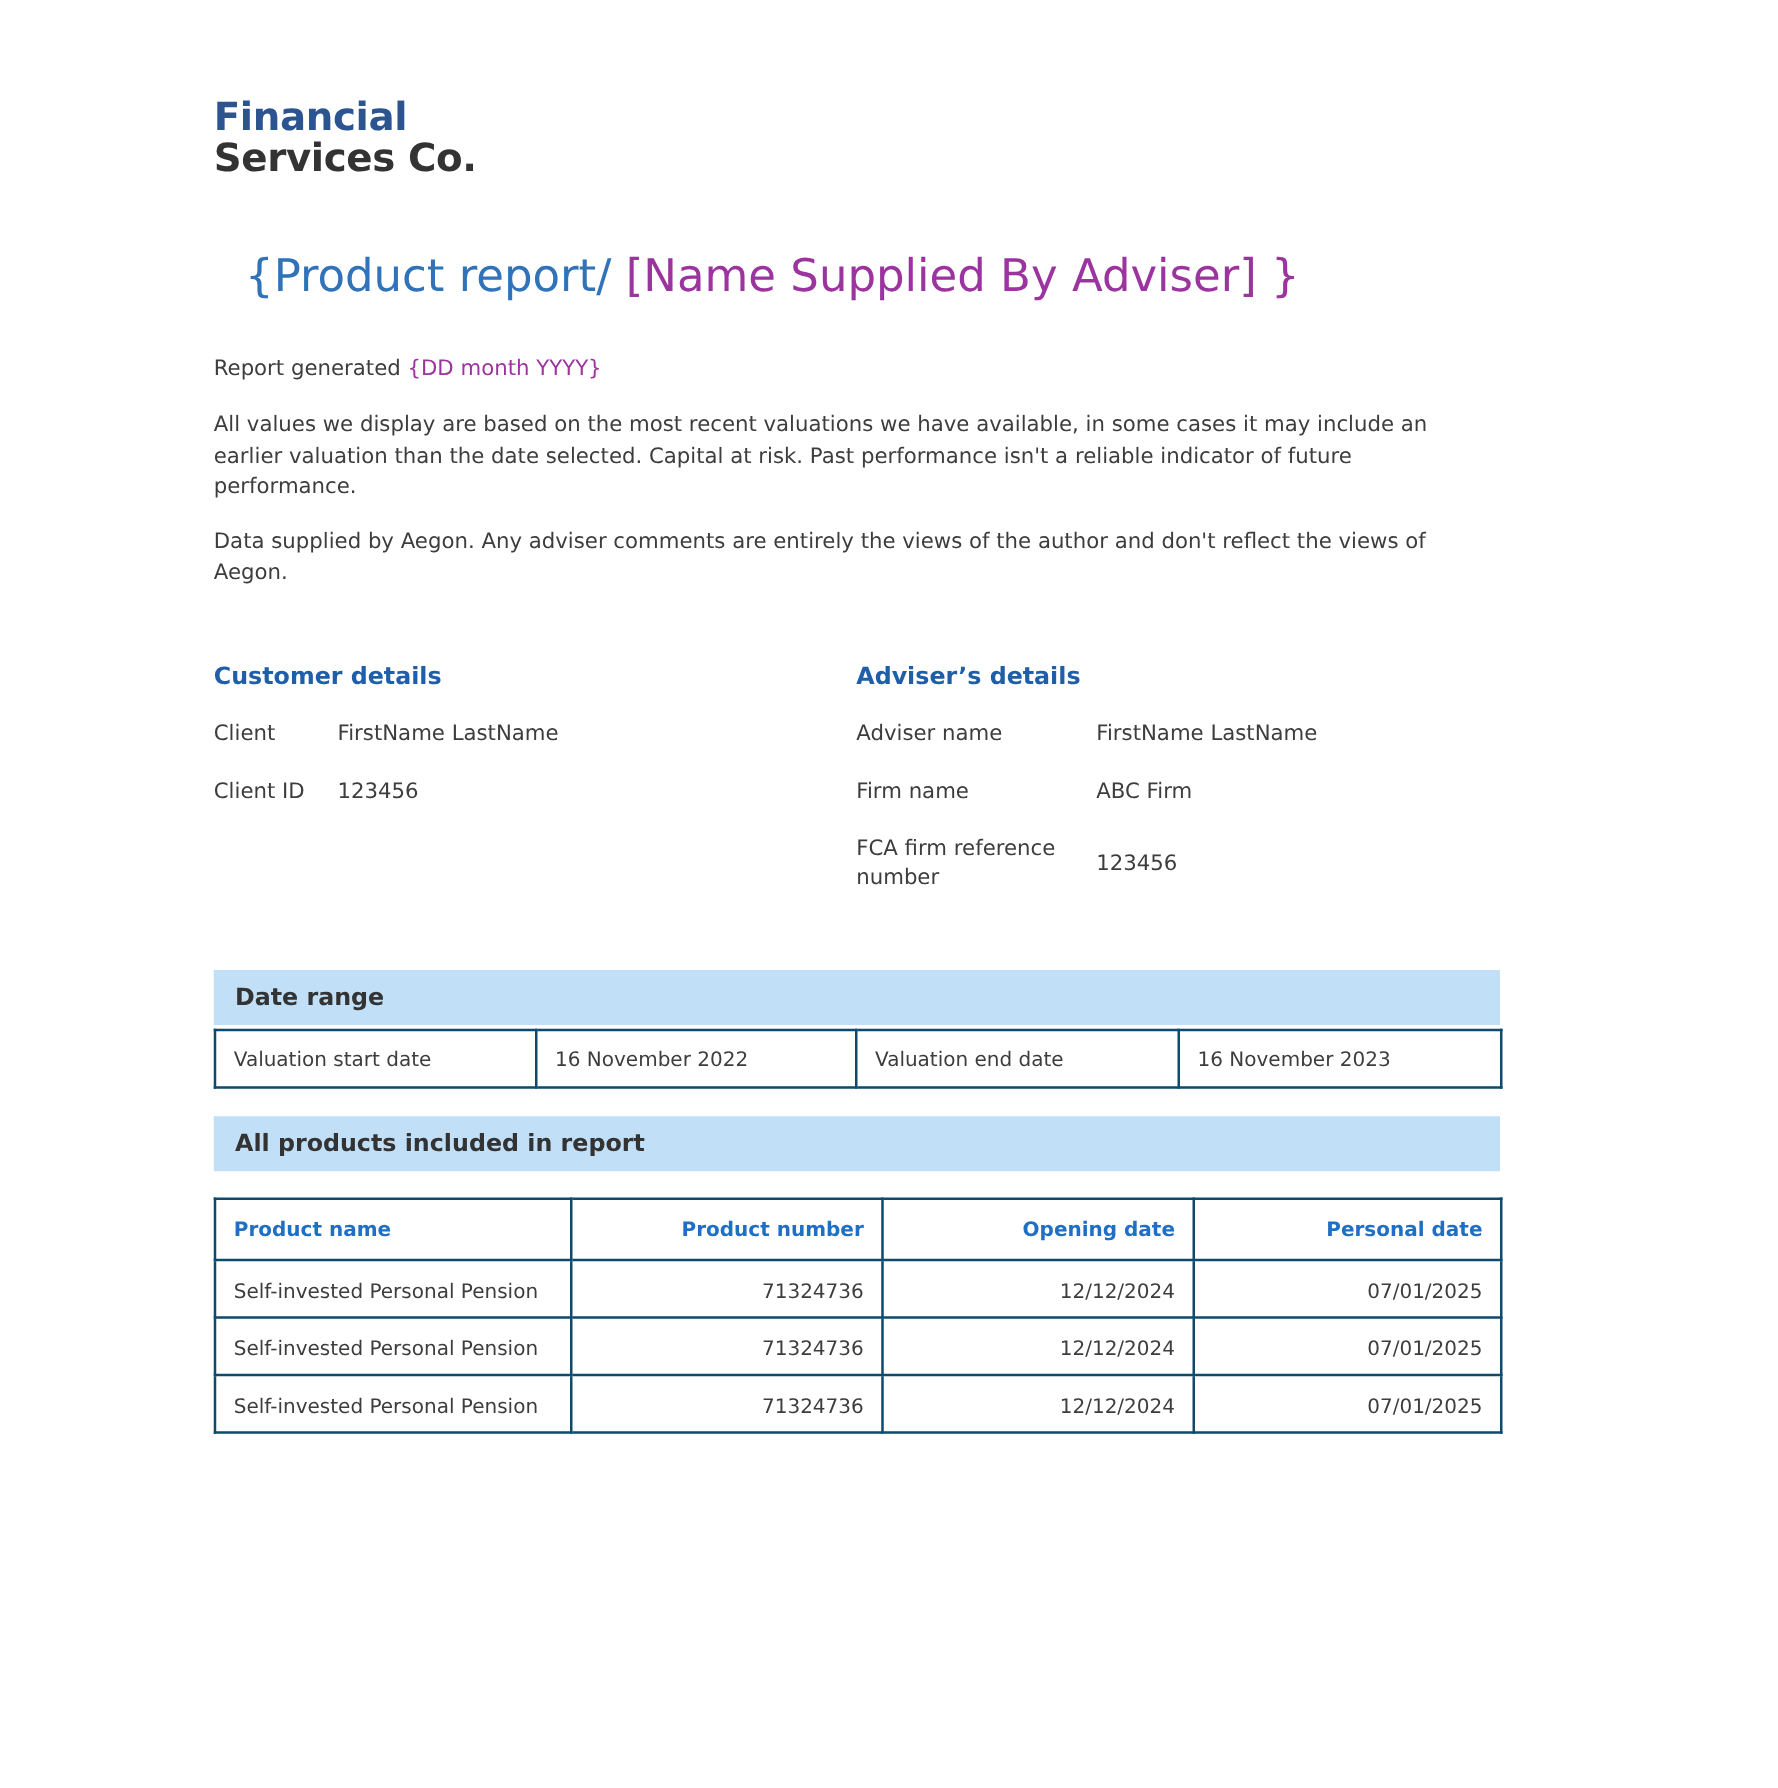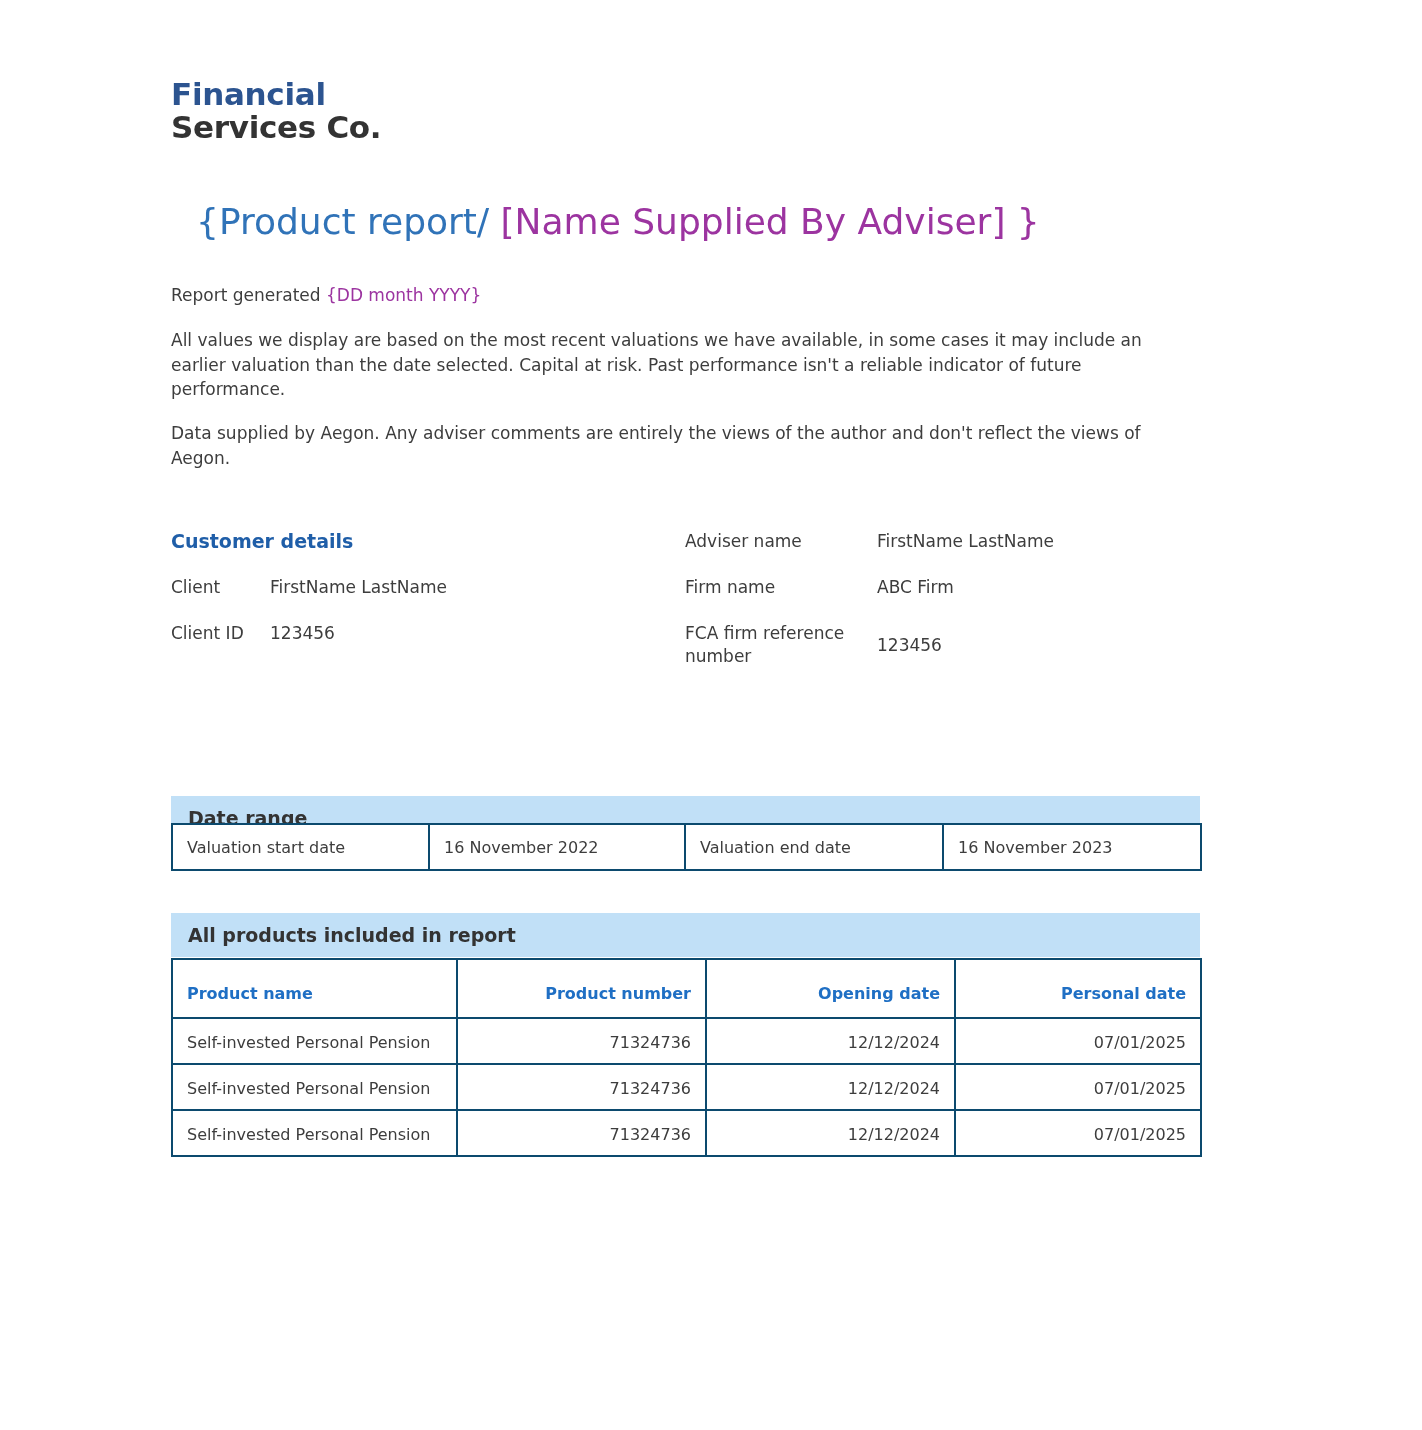--- a/index.html
+++ b/index.html
@@ -105,21 +105,20 @@
     width: 1029px;
     height: 44px;
     background: #c1e0f7;
     box-sizing: border-box;
     display: flex;
     align-items: center;
     padding-left: 17px;
     font-size: 19px;
     font-weight: bold;
     color: #333333;
-    margin-top: 20px;
   }
   #band-date-range { top: 776px; }
   #band-products   { top: 893px; }
 
   
   table.grid {
     position: absolute;
     left: 171px;
     width: 1029px;
     border-collapse: collapse;
@@ -138,21 +137,21 @@
   
   #table-date-range { top: 823px; }
   #table-date-range td { height: 22px; }
 
   
   #table-products { top: 958px; }
   #table-products th {
     color: #1f6fc4;
     font-weight: bold;
     font-size: 16px;
-    padding-top: 24px;
+    padding-top: 14px;
     padding-bottom: 14px;
   }
   #table-products td {
     padding-top: 14px;
   }
   .col-left  { text-align: left; }
   .col-right { text-align: right; }
 </style>
 </head>
 <body>
@@ -177,20 +176,21 @@
       <div class="detail-label">Client</div>
       <div class="detail-value">FirstName LastName</div>
     </div>
     <div class="detail-row">
       <div class="detail-label">Client ID</div>
       <div class="detail-value">123456</div>
     </div>
   </div>
 
   <div class="details-col adviser">
+    <div class="details-heading">Adviser’s details</div>
     <div class="detail-row">
       <div class="detail-label">Adviser name</div>
       <div class="detail-value">FirstName LastName</div>
     </div>
     <div class="detail-row">
       <div class="detail-label">Firm name</div>
       <div class="detail-value">ABC Firm</div>
     </div>
     <div class="detail-row tall">
       <div class="detail-label">FCA firm reference number</div>

